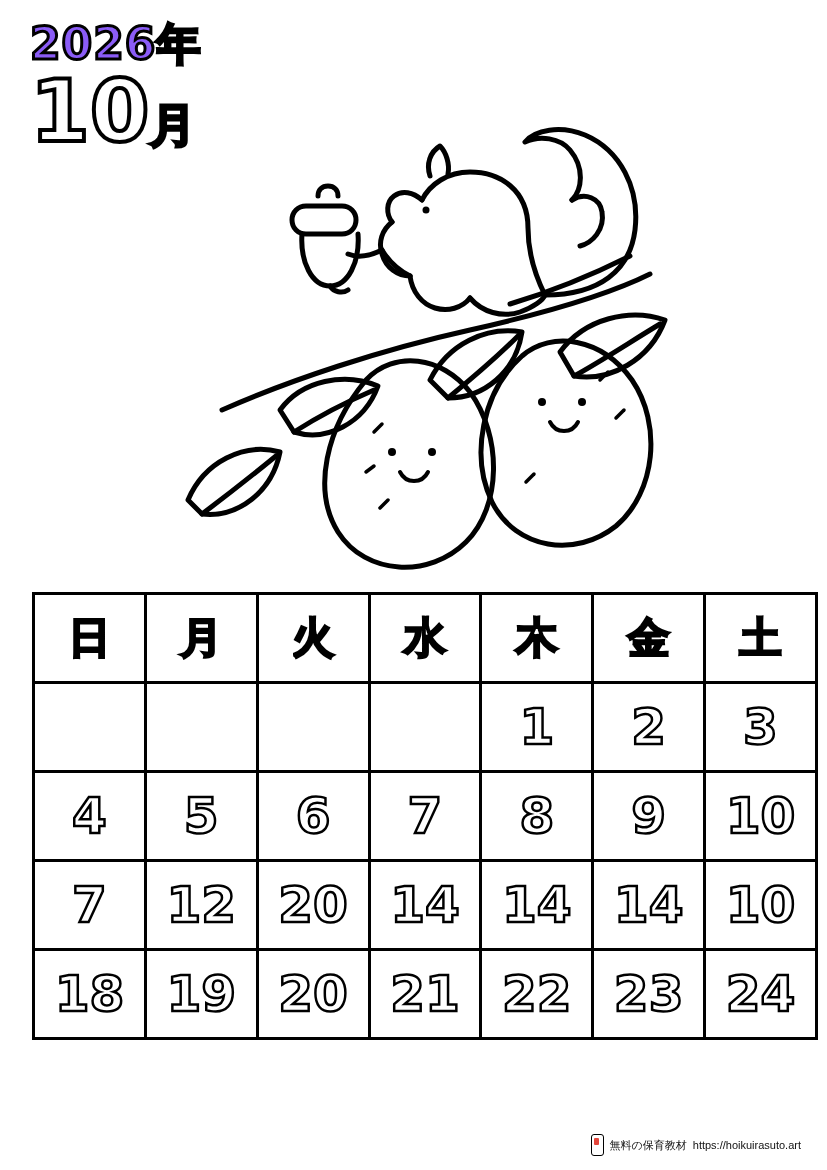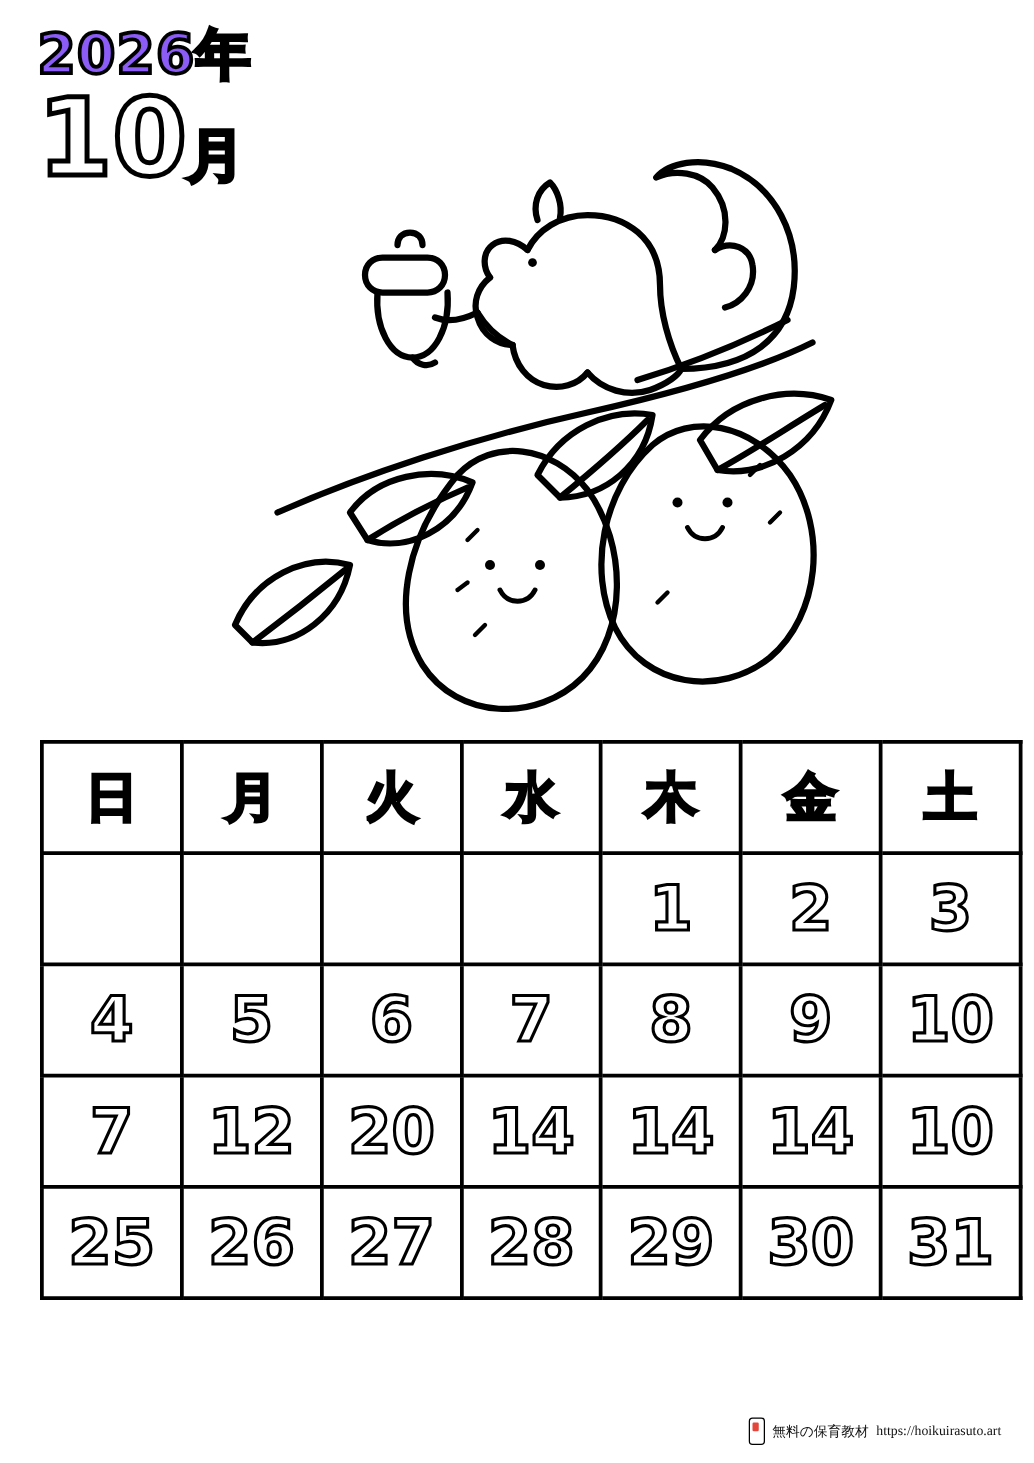--- a/index.html
+++ b/index.html
@@ -106,21 +106,21 @@
   
   .footer {
     position: absolute;
     right: 26px;
     bottom: 14px;
     display: flex;
     align-items: center;
     gap: 6px;
     font-size: 11px;
     color: #111111;
-    font-family: Liberation Serif, serif;
+    font-family: Liberation Sans, sans-serif;
   }
   .footer .mark {
     width: 11px;
     height: 20px;
     border: 1.5px solid #000;
     border-radius: 3px;
     position: relative;
     background: #fff;
     flex: 0 0 auto;
   }
@@ -238,27 +238,27 @@
     <tr>
       <td><span class="daynum">7</span></td>
       <td><span class="daynum">12</span></td>
       <td><span class="daynum">20</span></td>
       <td><span class="daynum">14</span></td>
       <td><span class="daynum">14</span></td>
       <td><span class="daynum">14</span></td>
       <td><span class="daynum">10</span></td>
     </tr>
     <tr>
-      <td><span class="daynum">25</span></td>
-      <td><span class="daynum">26</span></td>
-      <td><span class="daynum">27</span></td>
-      <td><span class="daynum">28</span></td>
-      <td><span class="daynum">29</span></td>
-      <td><span class="daynum">30</span></td>
-      <td><span class="daynum">31</span></td>
+      <td><span class="daynum">18</span></td>
+      <td><span class="daynum">19</span></td>
+      <td><span class="daynum">20</span></td>
+      <td><span class="daynum">21</span></td>
+      <td><span class="daynum">22</span></td>
+      <td><span class="daynum">23</span></td>
+      <td><span class="daynum">24</span></td>
     </tr>
   </tbody>
 </table>
 
 <div class="footer">
   <span class="mark"></span>
   <span>無料の保育教材</span>
   <span class="site">https://hoikuirasuto.art</span>
 </div>
 

